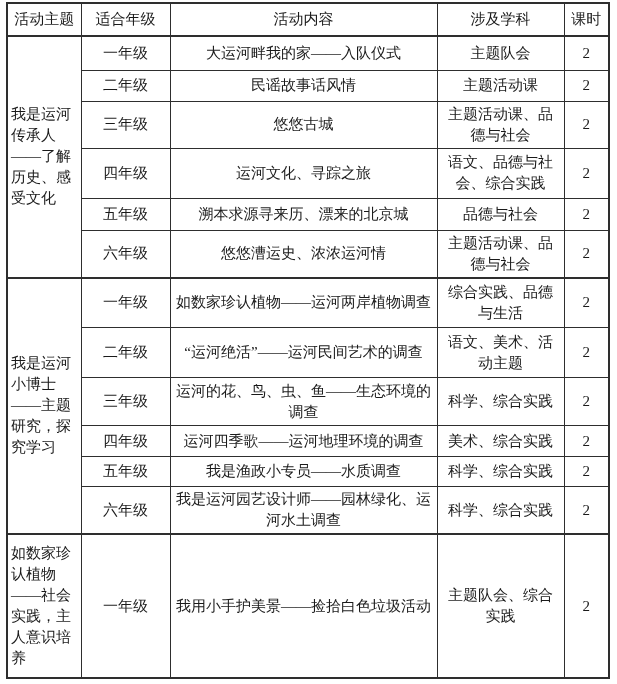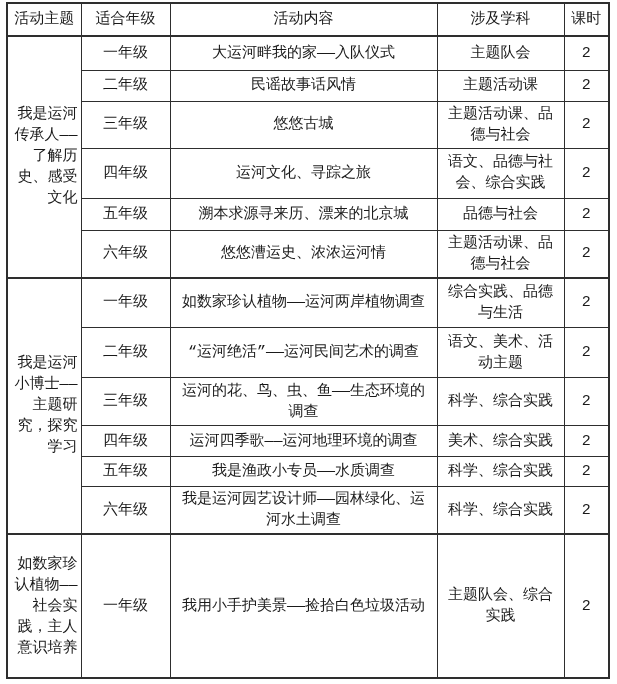--- a/index.html
+++ b/index.html
@@ -1,21 +1,21 @@
 <!DOCTYPE html>
 <html><head>
 <meta charset="utf-8">
 <style>
   html,body{margin:0;padding:0;background:#ffffff;}
   .page{
     position:relative;
     width:617px;height:684px;
     background:#ffffff;
     overflow:hidden;
-    font-family:Liberation Mono, monospace;
+    font-family:Liberation Serif, serif;
   }
   table.activity{
     position:absolute;left:6px;top:2px;
     width:602px;
     border-collapse:collapse;
     table-layout:fixed;
     border:2px solid #2e2e2e;
     color:#1a1a1a;
   }
   .activity th,.activity td{
@@ -26,21 +26,21 @@
     padding:2px 5px;
     vertical-align:middle;
     overflow:hidden;
   }
   .activity thead th{
     text-align:center;
     border-bottom:2px solid #2e2e2e;
   }
   tr.sec-top td{border-top:2px solid #2e2e2e;}
   td.theme{
-    text-align:right;
+    text-align:left;
     padding:2px 3px;
   }
   td.grade{text-align:center;}
   td.content{text-align:center;}
   td.subj{text-align:center;}
   td.subj.center{text-align:center;margin-left:44px;}
   td.hours{text-align:center;}
 </style>
 </head>
 <body>

